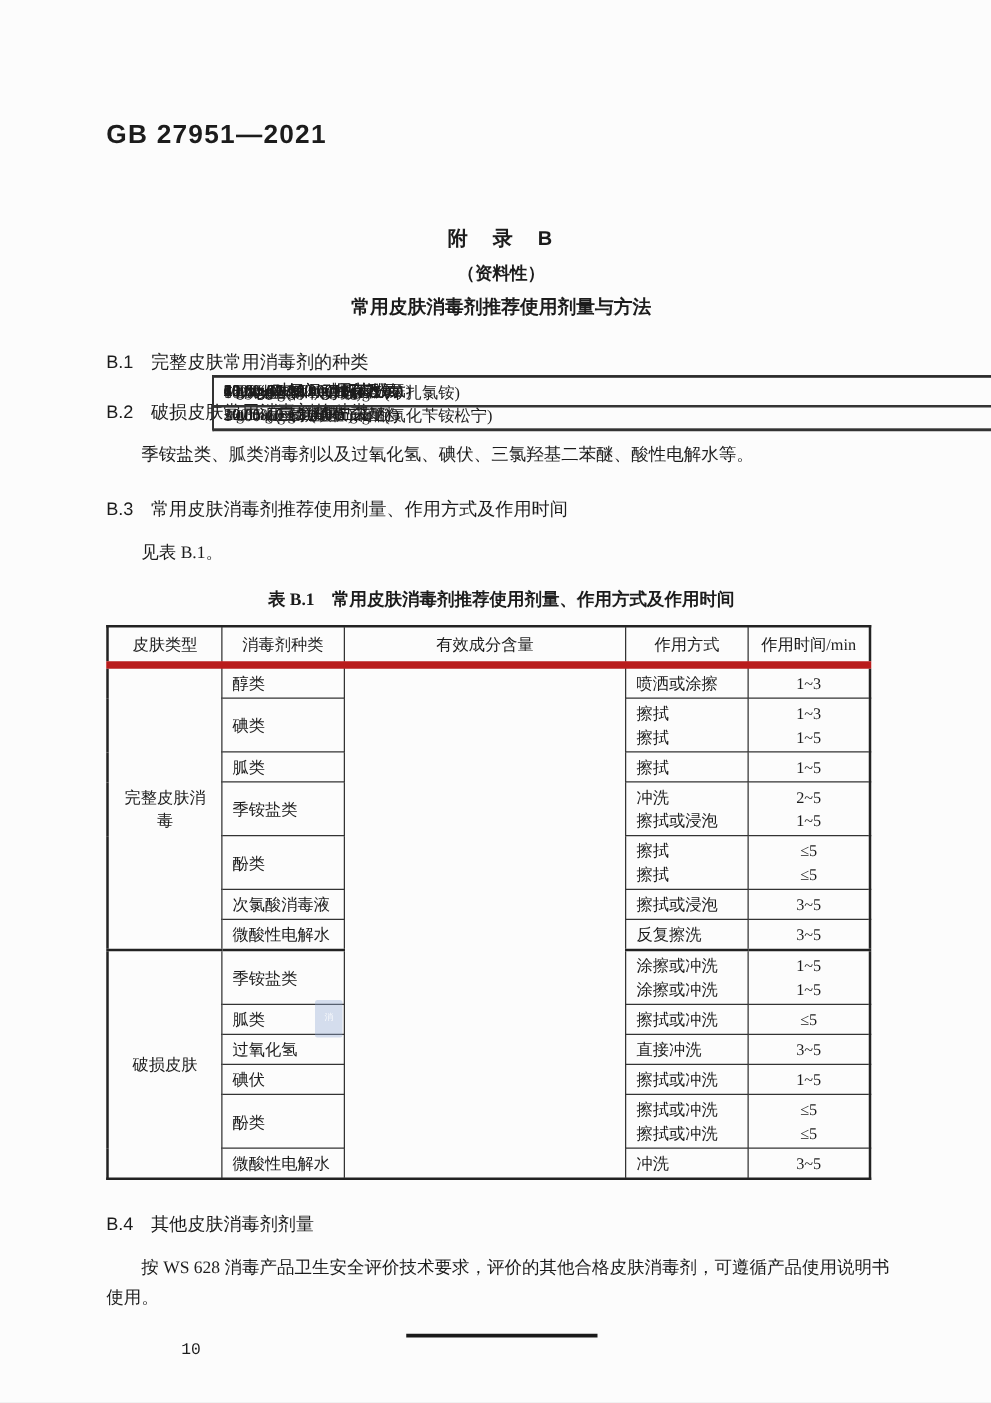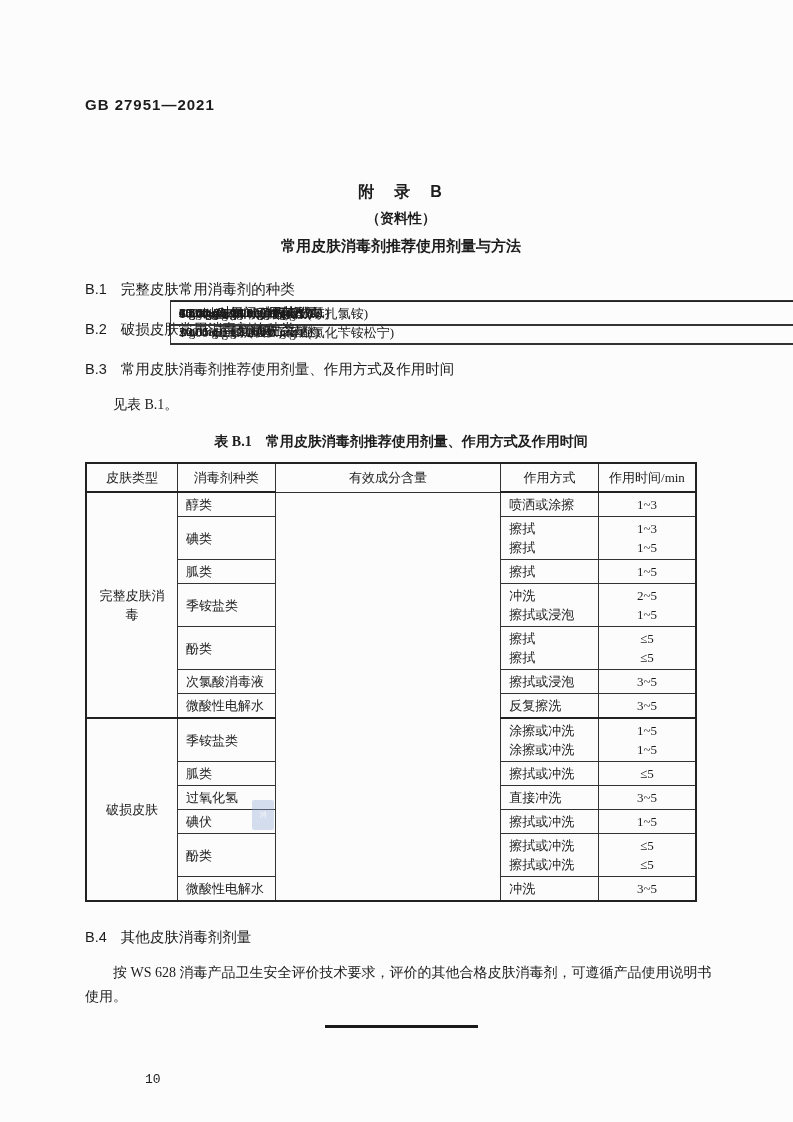--- a/index.html
+++ b/index.html
@@ -9,21 +9,21 @@
     width:793px; height:1122px;
     background:#fcfcfc;
     color:#1c1c1c;
     font-family:"Liberation Serif","DejaVu Serif",serif;
     overflow:hidden;
     margin:0 auto;
   }
   .doc-code {
     position:absolute; top:96px; left:85px;
     font-family:"Liberation Sans","DejaVu Sans",sans-serif;
-    font-weight:bold; font-size:15px; letter-spacing:1px;
+    font-weight:bold; font-size:21px; letter-spacing:1px;
   }
   .content {
     position:absolute; top:150px; left:85px; width:632px;
   }
   .title-block { text-align:center; line-height:27px; margin-bottom:18px;
     font-family:"Liberation Sans","DejaVu Sans",sans-serif; font-weight:bold;margin-top:28px; }
   .title-line1 { font-size:16px; letter-spacing:2px; }
   .title-line2 { font-size:14px; }
   .title-line3 { font-size:15px; }
   .sec-heading {
@@ -45,21 +45,21 @@
     font-size:13px;
   }
   table.b1 th, table.b1 td {
     border:1px solid #333;
     line-height:19px;
     padding:2px 8px;
     font-weight:normal;
     vertical-align:middle;
   }
   table.b1 th { text-align:center; padding:4px 2px; }
-  table.b1 thead tr { border-bottom:1px solid #b91c1c; }
+  table.b1 thead tr { border-bottom:6px solid #b91c1c; }
   table.b1 tr.group-start td { border-top:2px solid #222; }
   td.skin { text-align:center; padding:2px 2px; }
   td.dtype, td.content, td.method { text-align:left; }
   td.time { text-align:center; }
   .end-line {
     width:153px; height:3px; background:#1a1a1a;
     margin:16px auto 0 auto;
   }
   .page-number {
     position:absolute; left:105px; top:1072px;
@@ -88,20 +88,21 @@
       <div class="title-line3">常用皮肤消毒剂推荐使用剂量与方法</div>
     </div>
 
     <div class="sec-heading">
       <span class="sec-num">B.1</span><span>完整皮肤常用消毒剂的种类</span>
     </div>
 
     <div class="sec-heading">
       <span class="sec-num">B.2</span><span>破损皮肤常用消毒剂的种类</span>
     </div>
+    <p class="sec-body">季铵盐类、胍类消毒剂以及过氧化氢、碘伏、三氯羟基二苯醚、酸性电解水等。</p>
 
     <div class="sec-heading">
       <span class="sec-num">B.3</span><span>常用皮肤消毒剂推荐使用剂量、作用方式及作用时间</span>
     </div>
     <p class="sec-body">见表 B.1。</p>
 
     <div class="table-caption">表 B.1　常用皮肤消毒剂推荐使用剂量、作用方式及作用时间</div>
 
     <table class="b1">
       <colgroup>

